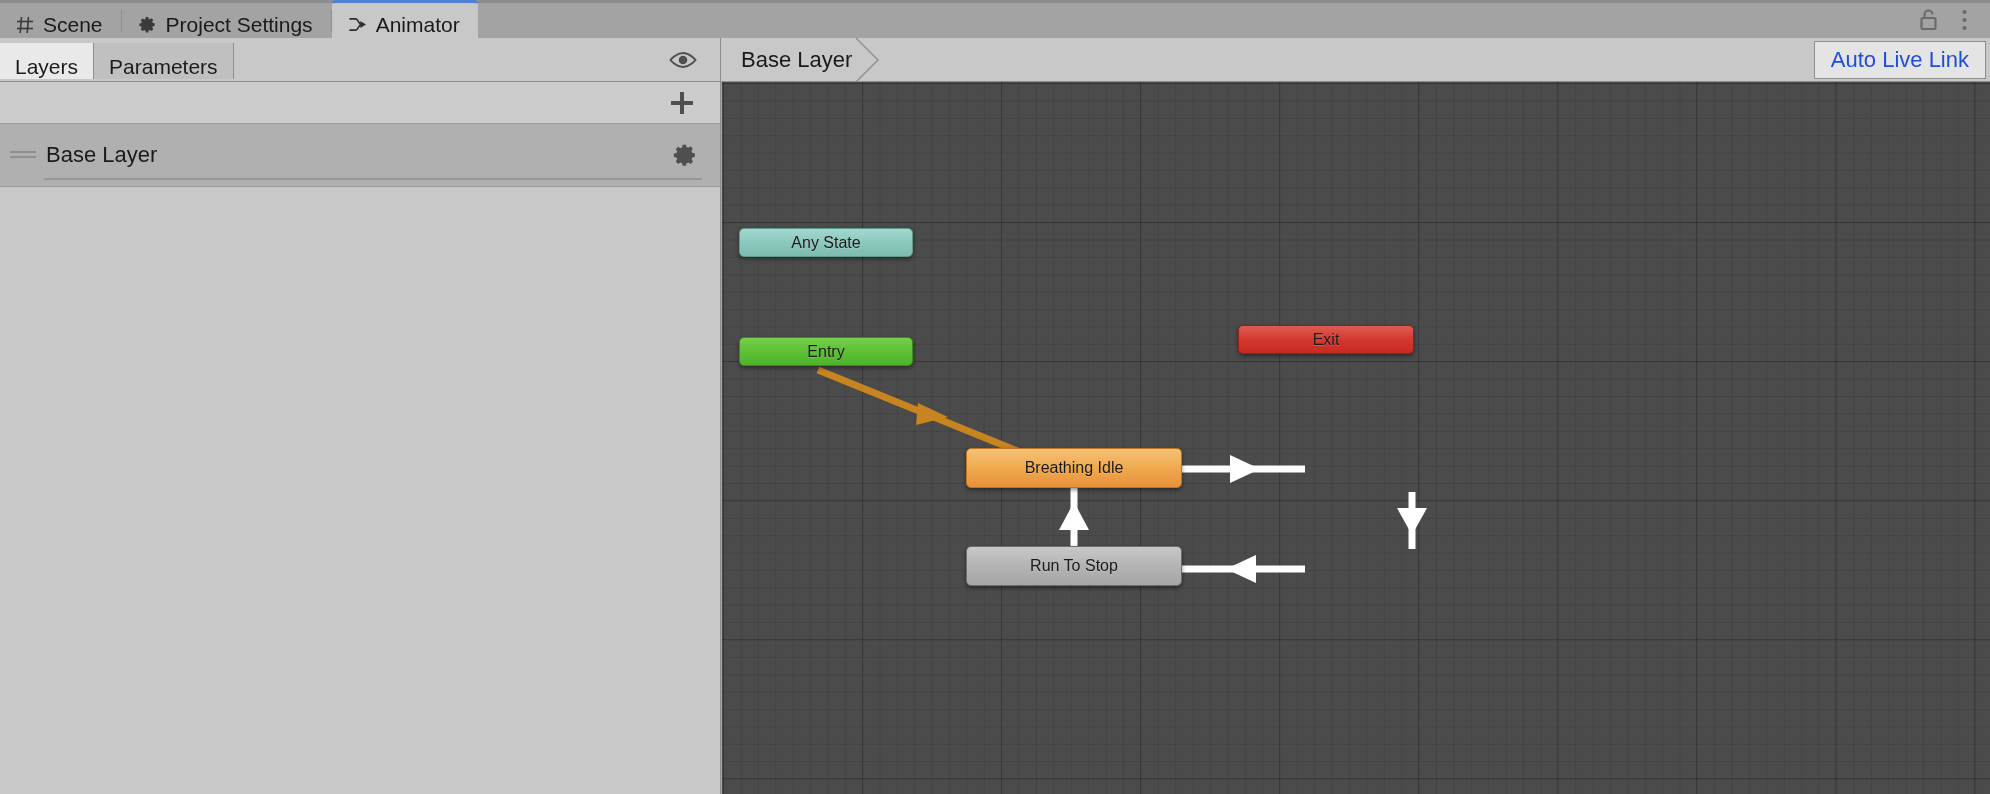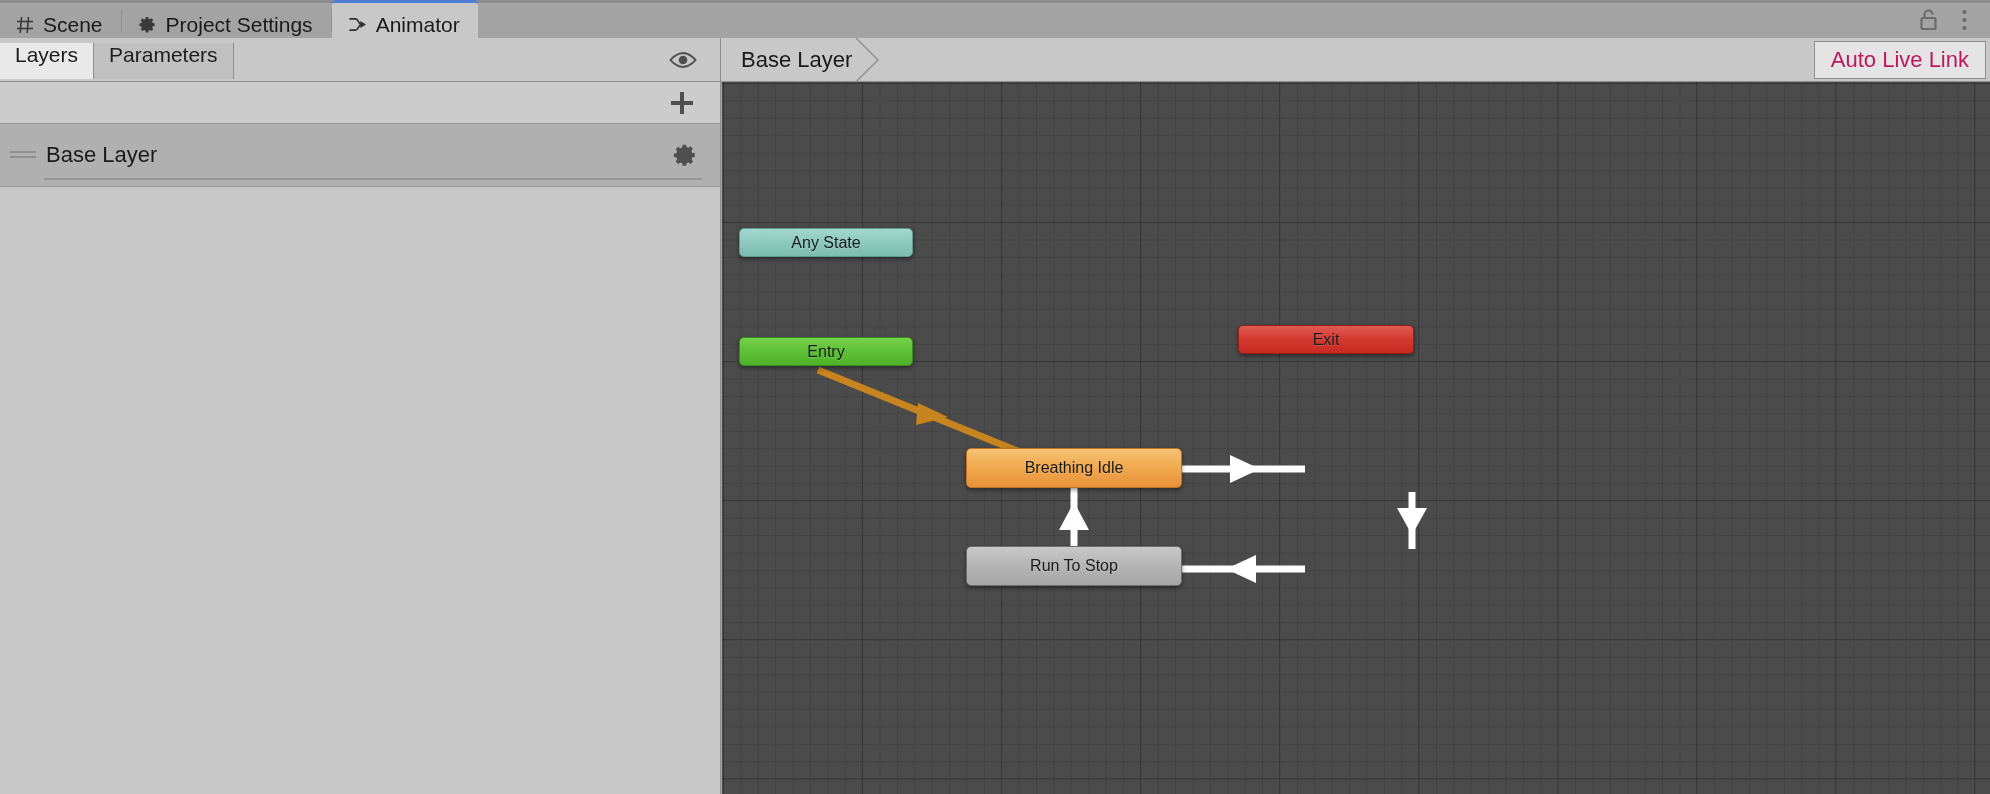--- a/index.html
+++ b/index.html
@@ -50,21 +50,21 @@
   }
   .subbar-left {
     width: 721px; height: 100%;
     background: #c8c8c8;
     display: flex; align-items: center;
     border-right: 1px solid #8e8e8e;
     position: relative;
   }
   .minitab {
     height: 36px; margin-top: 2px;
-    display: flex; align-items: flex-start; justify-content: center;
+    display: flex; align-items: flex-end; justify-content: center;
     padding: 0 15px;
     font-size: 21px; color: #1c1c1c;
     background: #c0c0c0;
     border-right: 1px solid #8e8e8e;
     cursor: default;
   }
   .minitab.active { background: #e9e9e9; }
   .eye-wrap {
     position: absolute; right: 22px; top: 50%; transform: translateY(-50%);
     cursor: pointer;
@@ -82,21 +82,21 @@
   }
   .crumb-arrow {
     width: 34px; height: 44px; flex: none;
     position: relative; overflow: hidden;
   }
   .crumb-arrow svg { display: block; }
   .crumb-trail { flex: 1; height: 100%; background: #c8c8c8; }
   .autolive {
     height: 38px; margin-right: 4px;
     display: flex; align-items: center; padding: 0 16px;
-    font-size: 22px; color: #be185d;
+    font-size: 22px; color: #1d4ed8;
     background: #e4e4e4;
     border: 1px solid #8e8e8e;
     cursor: pointer;
   }
 
   
   .leftpanel {
     position: absolute; left: 0; top: 82px;
     width: 721px; height: 712px;
     background: #c8c8c8;

